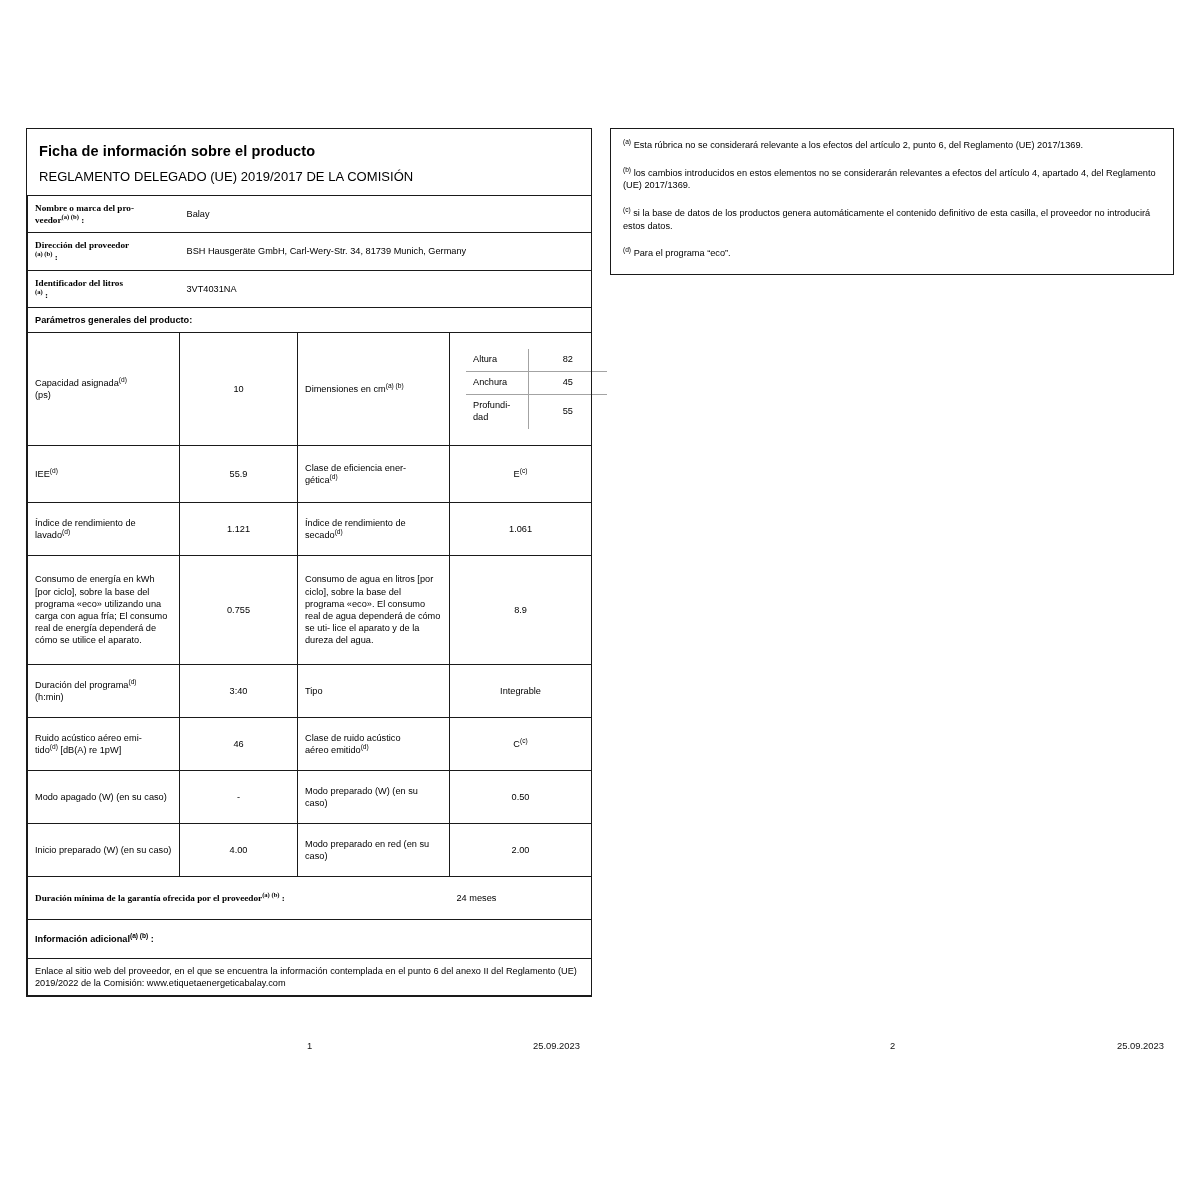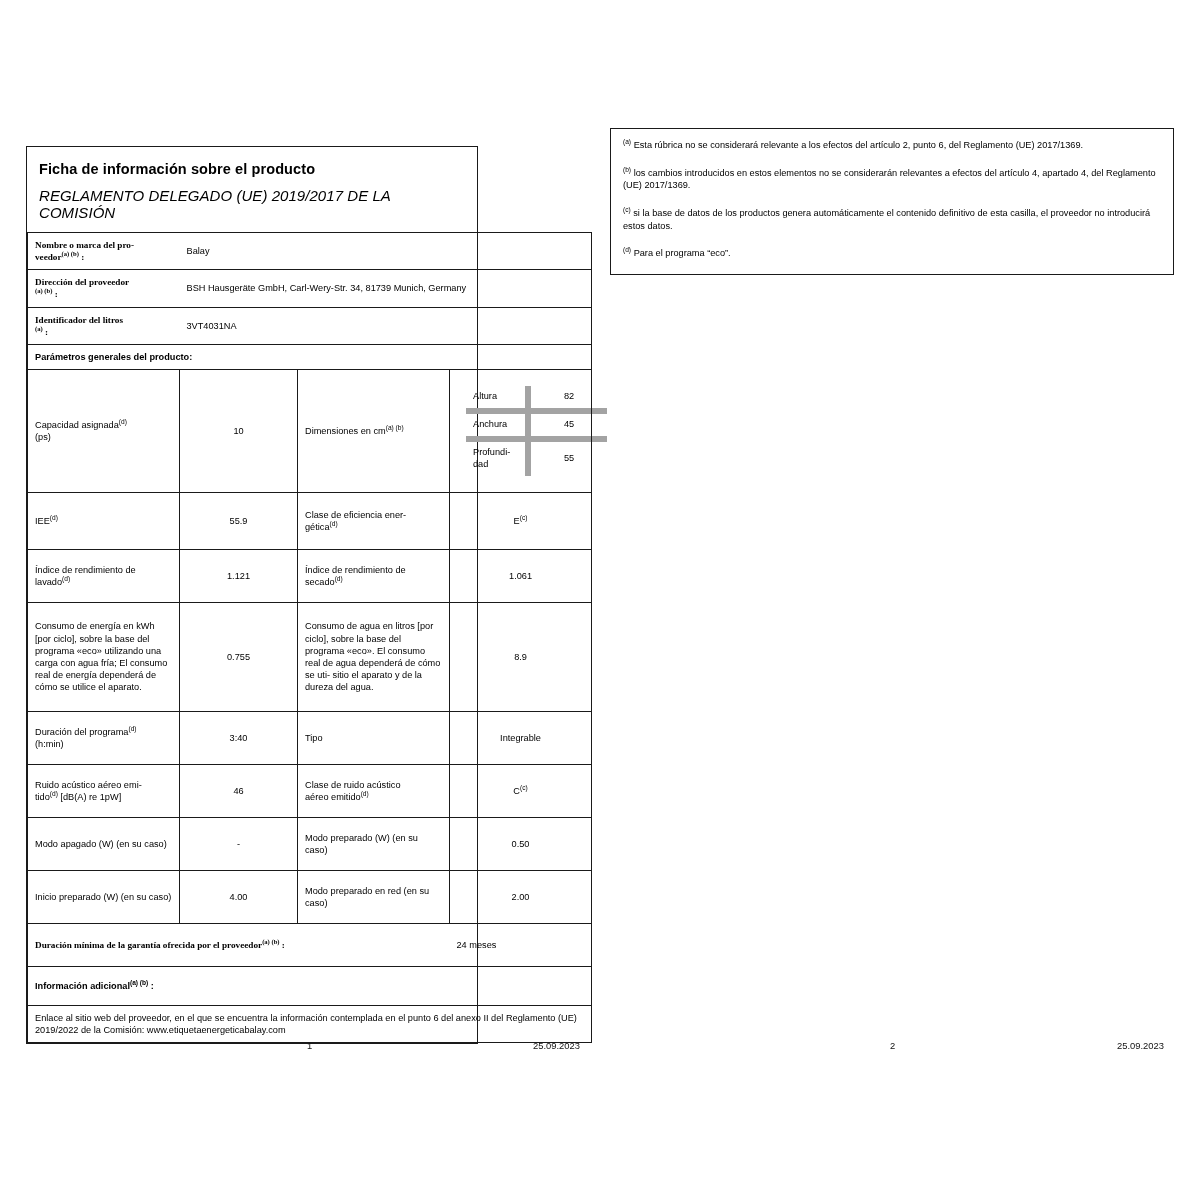--- a/index.html
+++ b/index.html
@@ -18,46 +18,45 @@
   .page {
     position: absolute;
     left: 0; top: 0;
     width: 1200px;
     height: 1200px;
   }
   
   .sheet-left {
     position: absolute;
     left: 26px;
-    top: 146px;
-    width: 452px;
+    top: 128px;
+    width: 566px;
     border: 1px solid #1a1a1a;
     box-sizing: border-box;
   }
   .sheet-right {
     position: absolute;
     left: 610px;
     top: 128px;
     width: 564px;
     border: 1px solid #1a1a1a;
     box-sizing: border-box;
     padding: 10px 12px 12px 12px;
   }
   h1.doc-title {
     font-size: 14.5px;
     font-weight: bold;
     margin: 0;
     padding: 14px 12px 0 12px;
     letter-spacing: .1px;
   }
   .doc-sub {
-    font-size: 15px;
+    font-size: 13px;
     padding: 10px 12px 11px 12px;
     letter-spacing: .05px;
-    font-style: italic;
   }
   table.grid {
     border-collapse: collapse;
     width: 100%;
     table-layout: fixed;
   }
   table.grid td {
     border: 1px solid #1a1a1a;
     font-size: 9.2px;
     padding: 6px 7px;
@@ -79,21 +78,21 @@
     padding: 7px 7px;
   }
   
   table.dims {
     border-collapse: collapse;
     width: 100%;
     table-layout: fixed;
     margin: 16px;
   }
   table.dims td {
-    border: 6px solid #a3a3a3;
+    border: 1px solid #a3a3a3;
     font-size: 9.2px;
     padding: 5px 7px;
     line-height: 1.3;
   }
   table.dims tr:first-child td { border-top: 0; }
   table.dims tr:last-child td { border-bottom: 0; }
   table.dims td:last-child { border-right: 0; }
   td.dimcell {
     padding: 0 !important;
     vertical-align: top;
@@ -227,21 +226,21 @@
         <td class="lbl">
           <span>Índice de rendimiento  de</span><br>
           <span>secado</span><sup>(d)</sup>
         </td>
         <td class="ctr">1.061</td>
       </tr>
 
       <tr>
         <td class="lbl" style="height:96px">Consumo  de energía en kWh [por ciclo], sobre la base del programa «eco» utilizando  una carga con agua fría; El consumo real de energía dependerá de cómo se utilice el aparato.</td>
         <td class="ctr">0.755</td>
-        <td class="lbl">Consumo  de agua en litros [por ciclo], sobre la base del programa «eco». El consumo real de agua dependerá de cómo se uti- sitio el aparato y de la dureza  del agua.</td>
+        <td class="lbl">Consumo  de agua en litros [por ciclo], sobre la base del programa «eco». El consumo real de agua dependerá de cómo se uti- lice el aparato y de la dureza  del agua.</td>
         <td class="ctr">8.9</td>
       </tr>
 
       <tr>
         <td class="lbl" style="height:40px">
           <span>Duración del programa</span><sup>(d)</sup><br>
           <span>(h:min)</span>
         </td>
         <td class="ctr">3:40</td>
         <td class="lbl">Tipo</td>

